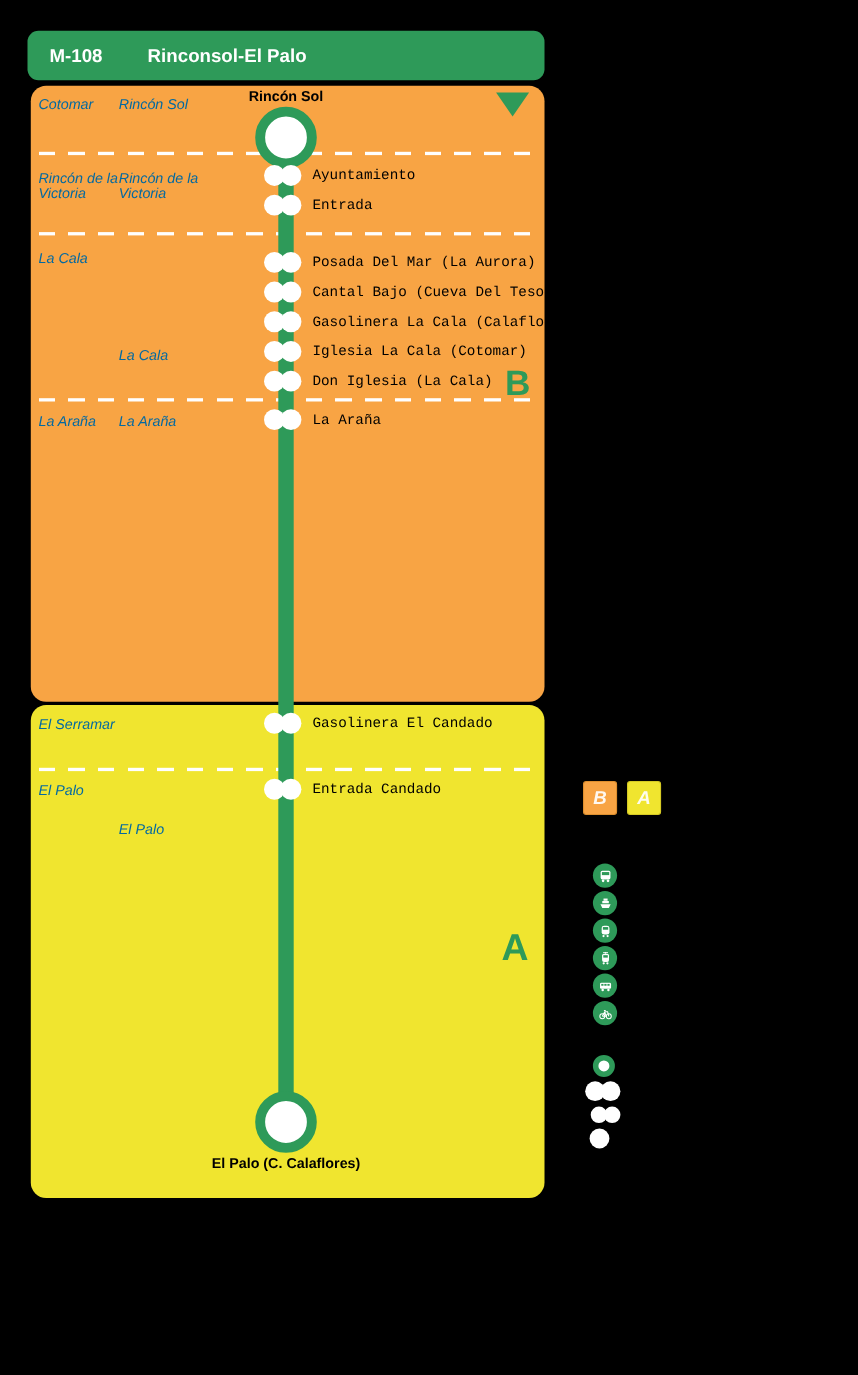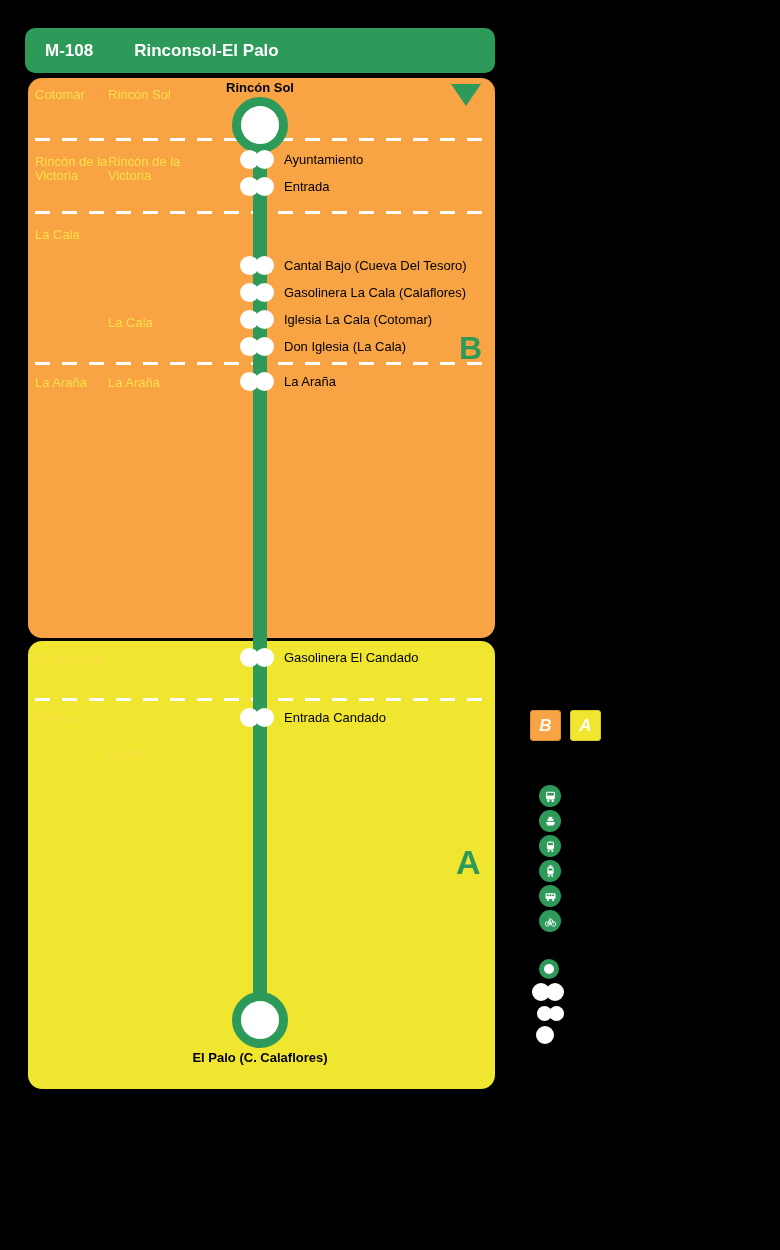--- a/index.html
+++ b/index.html
@@ -21,21 +21,21 @@
   
   .panel{position:absolute;left:28px;width:467px;border-radius:14px;z-index:1;}
   .panel-b{top:78px;height:560px;background:var(--orange);}
   .panel-a{top:641px;height:448px;background:var(--yellow);}
 
   
   .dash{position:absolute;left:35px;width:455px;height:3px;z-index:2;
     background:repeating-linear-gradient(90deg,#fff 0 15px,transparent 15px 27px);}
 
   
-  .area{position:absolute;font-size:13px;line-height:1.08;color:#fde047;z-index:3;}
+  .area{position:absolute;font-size:13px;line-height:1.08;color:#0369a1;z-index:3;font-style:italic;}
   .col1{left:35px;width:78px;}
   .col2{left:108px;width:84px;}
 
   
   .route-line{position:absolute;left:253px;top:125px;width:14px;height:895px;background:var(--green);z-index:5;}
   .terminal{position:absolute;left:232px;width:56px;height:56px;border-radius:50%;
     background:#fff;border:9px solid var(--green);z-index:6;}
   .t-start{top:97px;}
   .t-end{top:992px;}
   .terminal-label{position:absolute;font-size:13px;font-weight:bold;color:#000;text-align:center;z-index:6;}
@@ -43,21 +43,21 @@
   .tl-end{left:150px;top:1050px;width:220px;}
 
   .triangle{position:absolute;left:451px;top:84px;width:0;height:0;z-index:6;
     border-left:15px solid transparent;border-right:15px solid transparent;border-top:22px solid var(--green);}
 
   
   .stop{position:absolute;left:240px;display:flex;align-items:center;z-index:6;}
   .pill{display:flex;align-items:center;}
   .pill .c{width:19px;height:19px;border-radius:50%;background:#fff;}
   .pill .c + .c{margin-left:-4px;}
-  .stop-label{margin-left:10px;font-size:13px;color:#000;white-space:nowrap;}
+  .stop-label{margin-left:10px;font-size:13px;color:#000;white-space:nowrap;font-family:Liberation Mono, monospace;}
 
   
   .zone-letter{position:absolute;font-weight:bold;color:var(--green);z-index:4;line-height:1;}
   .zl-b{left:459px;top:332px;font-size:32px;}
   .zl-a{left:456px;top:845px;font-size:34px;}
 
   
   .badge{position:absolute;width:31px;height:31px;border-radius:3px;display:flex;align-items:center;justify-content:center;
     font-size:17px;font-weight:bold;font-style:italic;color:rgba(255,255,255,0.92);z-index:3;}
   .badge-b{left:530px;top:710px;background:var(--orange);border:1px solid #dd8f2e;}
@@ -124,20 +124,27 @@
       </span>
     <span class="stop-label">Ayuntamiento</span>
   </div>
   <div class="stop" style="top:177px">
     <span class="pill">
         <i class="c"></i>
         <i class="c"></i>
       </span>
     <span class="stop-label">Entrada</span>
   </div>
+  <div class="stop" style="top:229px">
+    <span class="pill">
+        <i class="c"></i>
+        <i class="c"></i>
+      </span>
+    <span class="stop-label">Posada Del Mar (La Aurora)</span>
+  </div>
   <div class="stop" style="top:283px">
     <span class="pill">
         <i class="c"></i>
         <i class="c"></i>
       </span>
     <span class="stop-label">Gasolinera La Cala (Calaflores)</span>
   </div>
   <div class="stop" style="top:256px">
     <span class="pill">
         <i class="c"></i>

